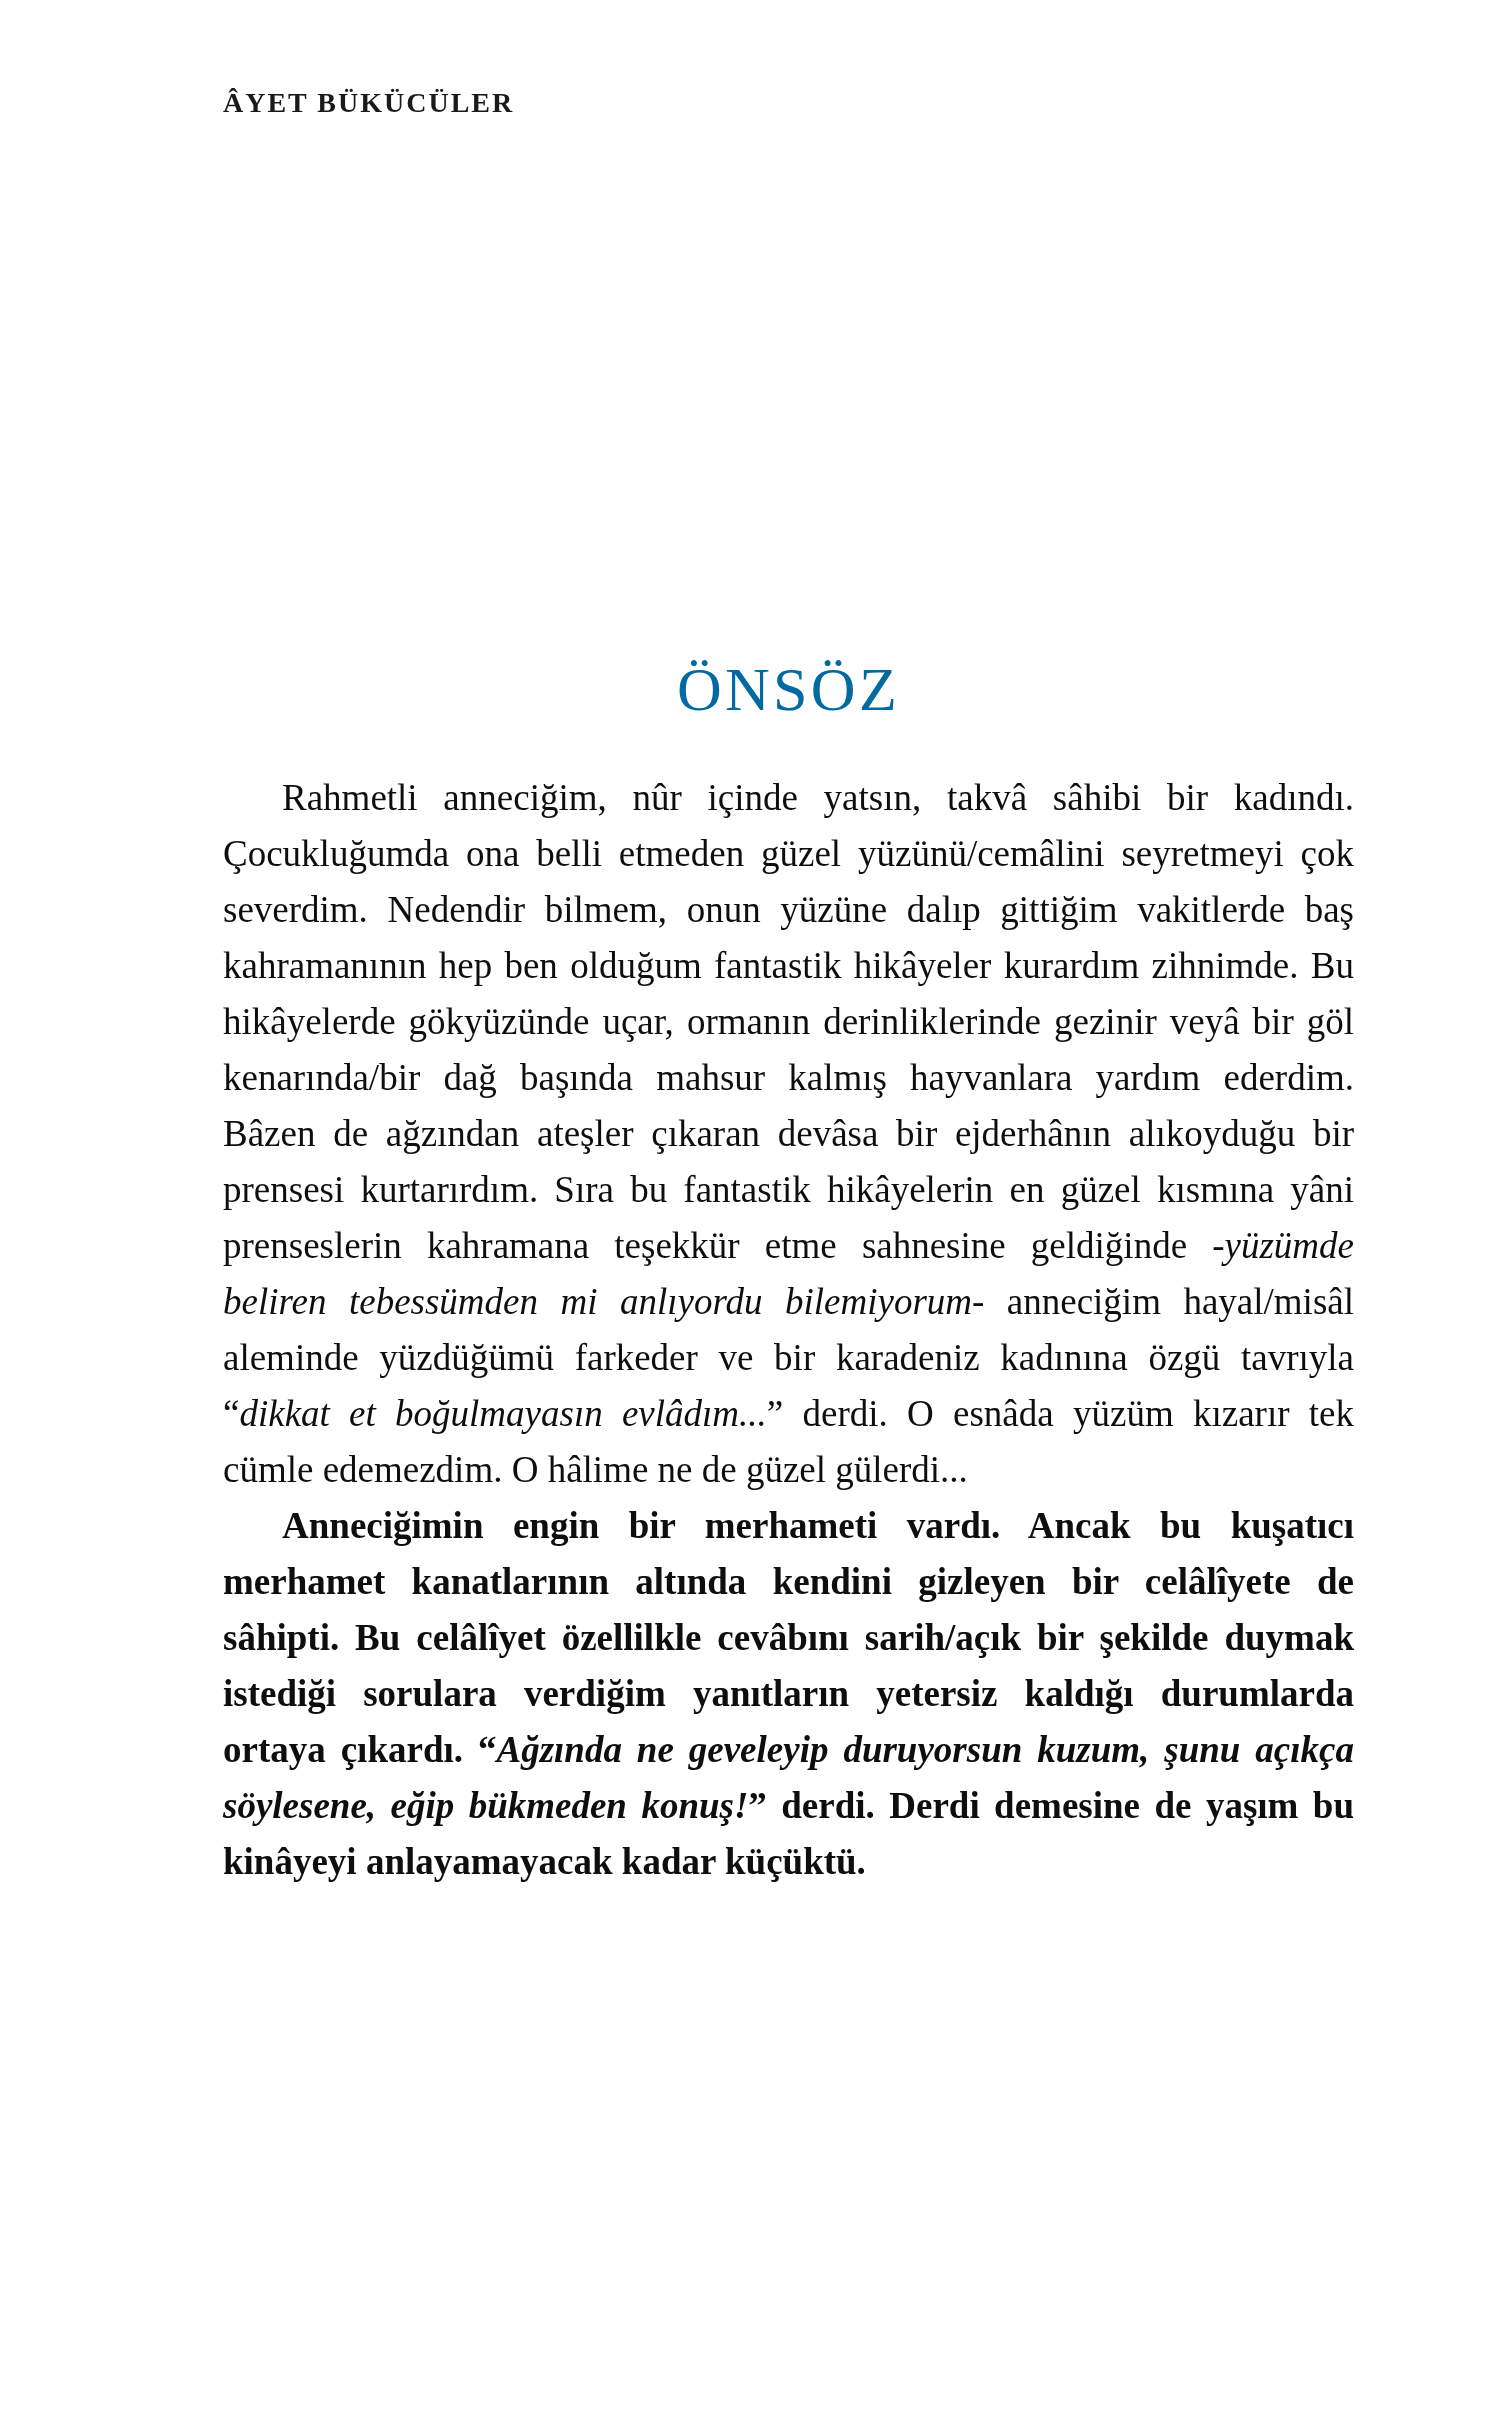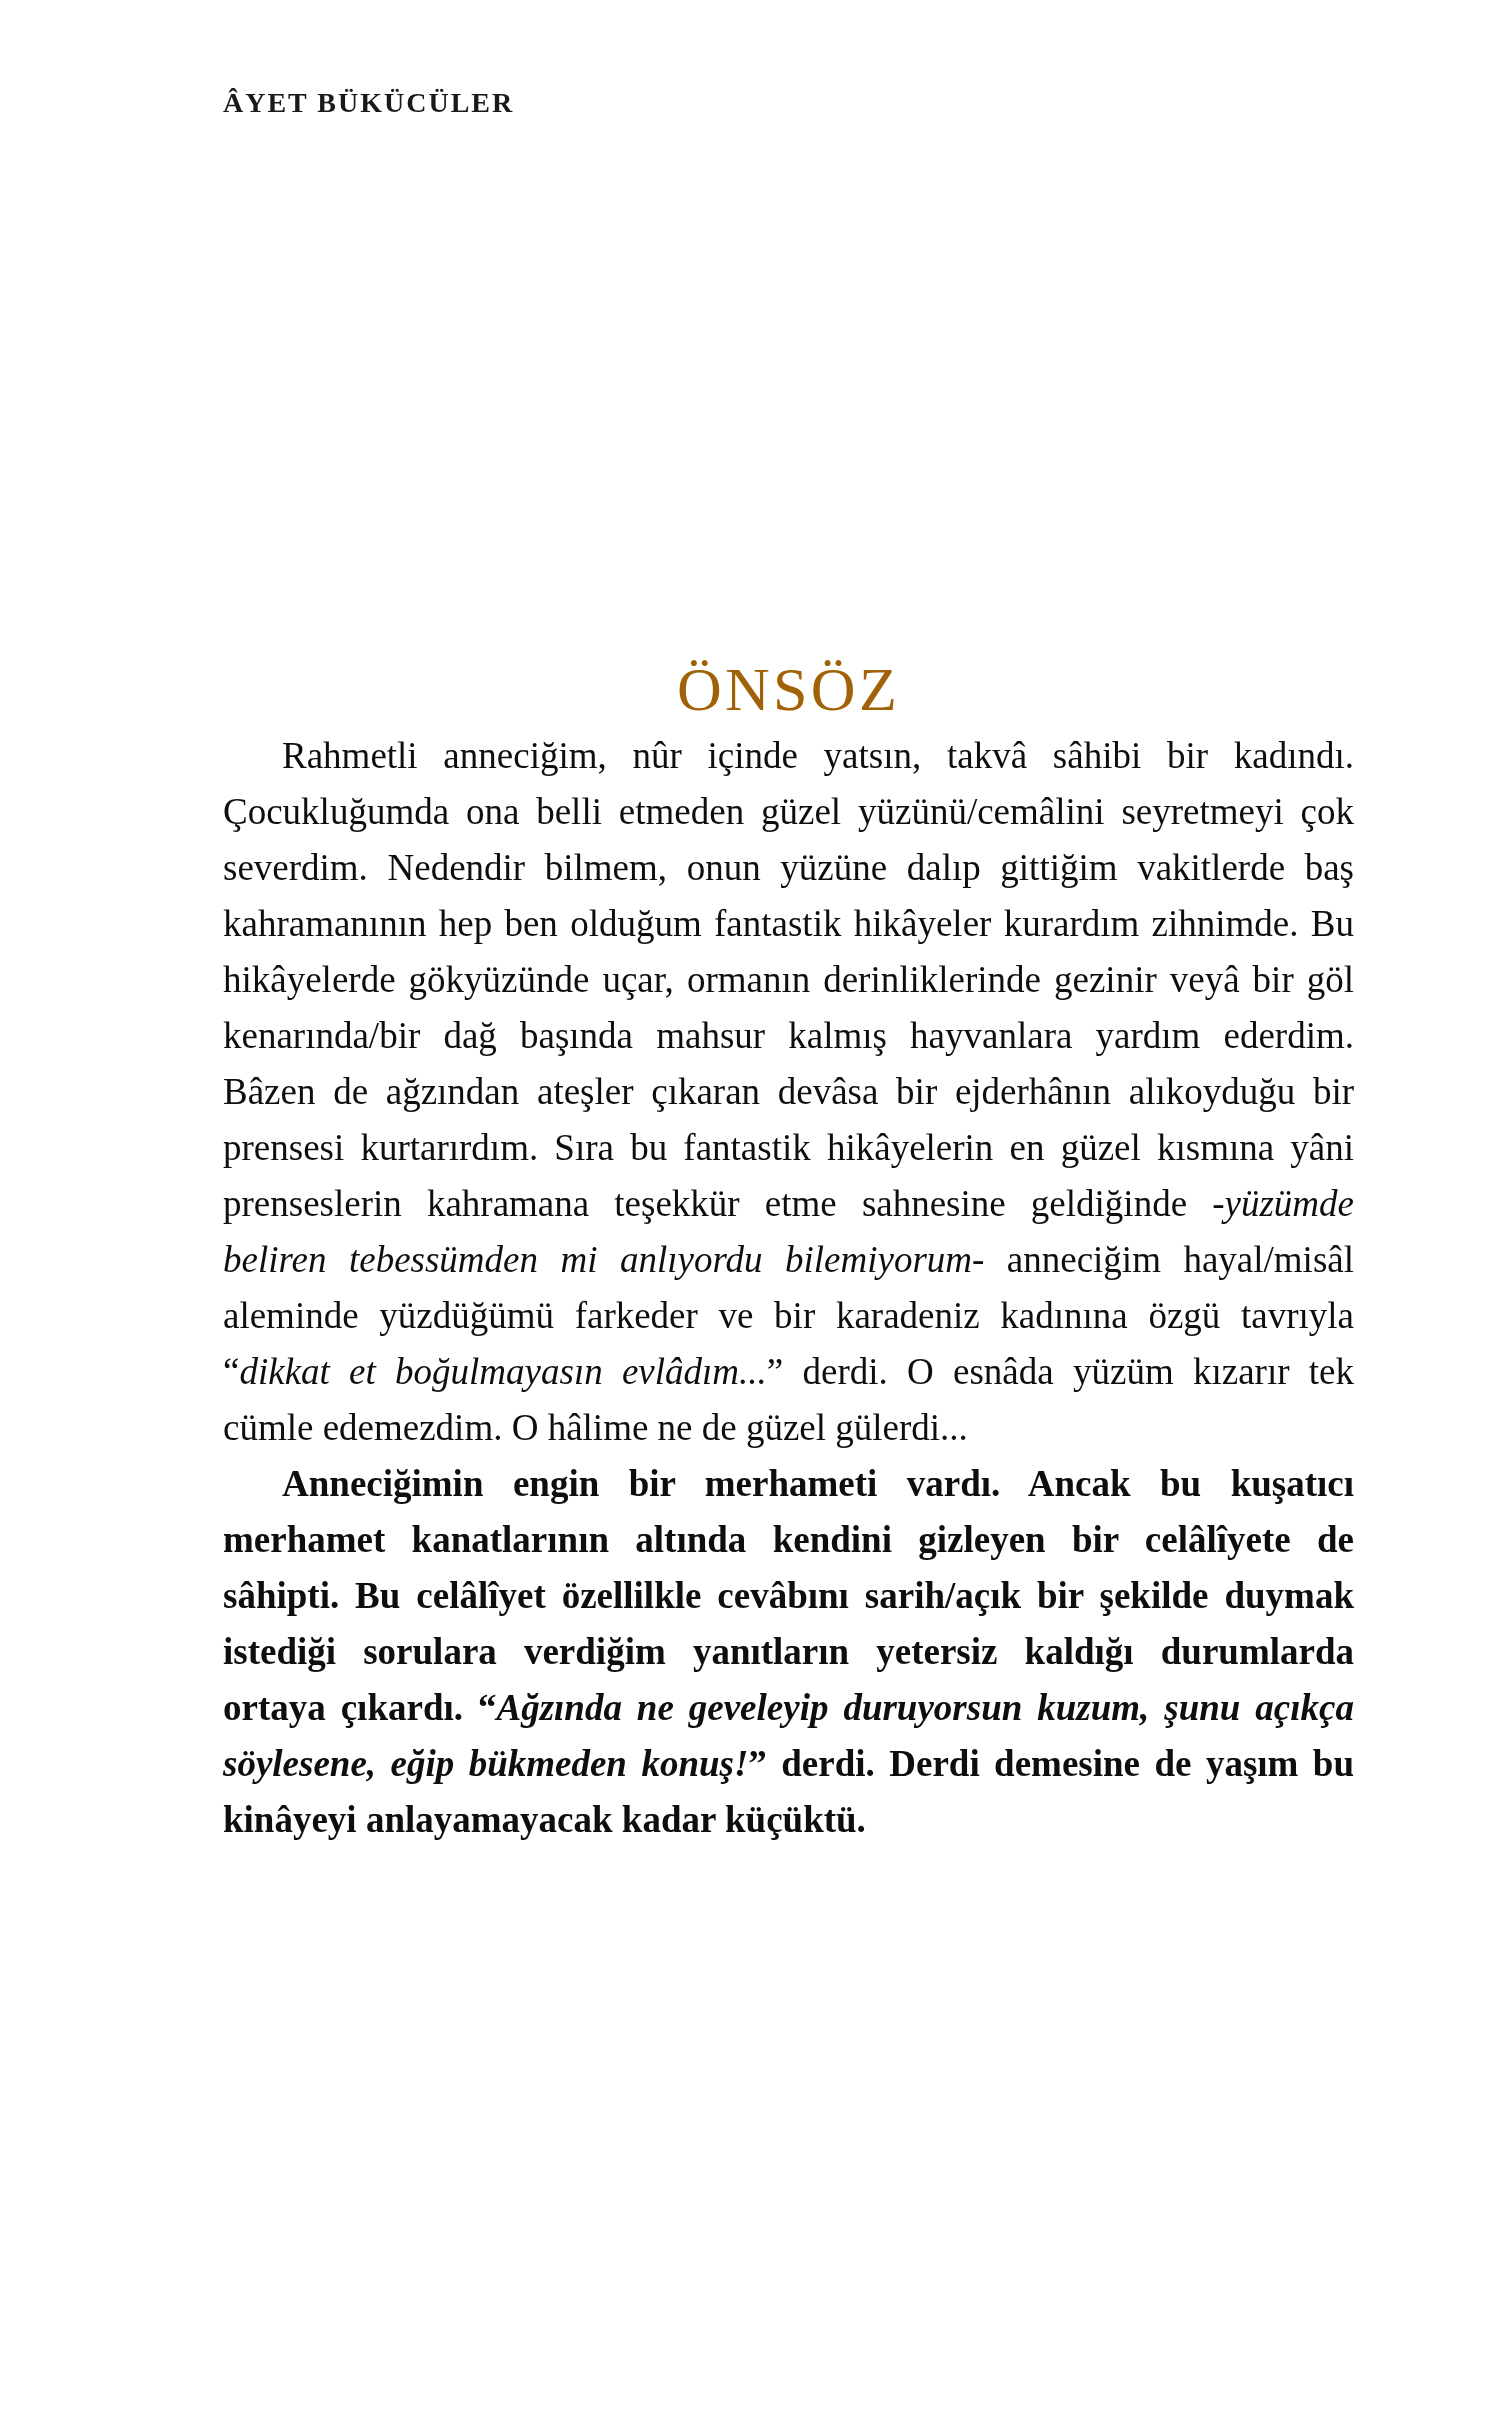--- a/index.html
+++ b/index.html
@@ -38,28 +38,28 @@
   .chapter-title {
     position: absolute;
     left: 223px;
     top: 616px;
     width: 1131px;
     text-align: center;
     font-size: 62px;
     letter-spacing: 3.3px;
     line-height: 1;
     font-weight: 400;
-    color: #a16207;
+    color: #0369a1;
   }
 
   
   .textblock {
     position: absolute;
     left: 223px;
-    top: 728px;
+    top: 770px;
     width: 1131px;
     font-size: 37px;
     line-height: 56px;
     text-align: justify;
     text-justify: inter-word;
     color: #0f0e0f;
     -webkit-font-smoothing: antialiased;
   }
 
   .textblock p {

